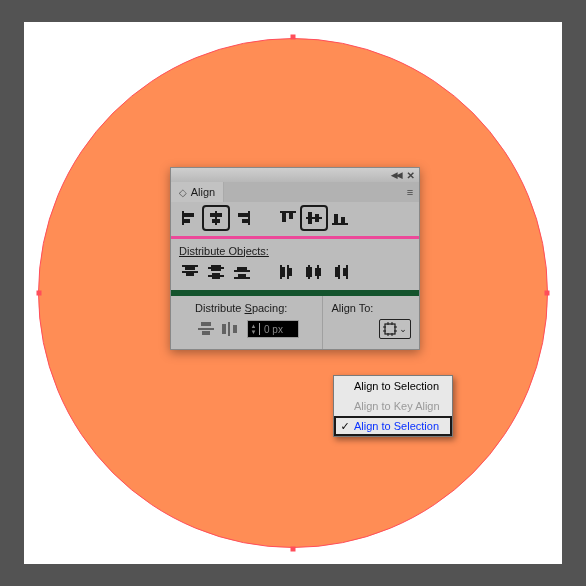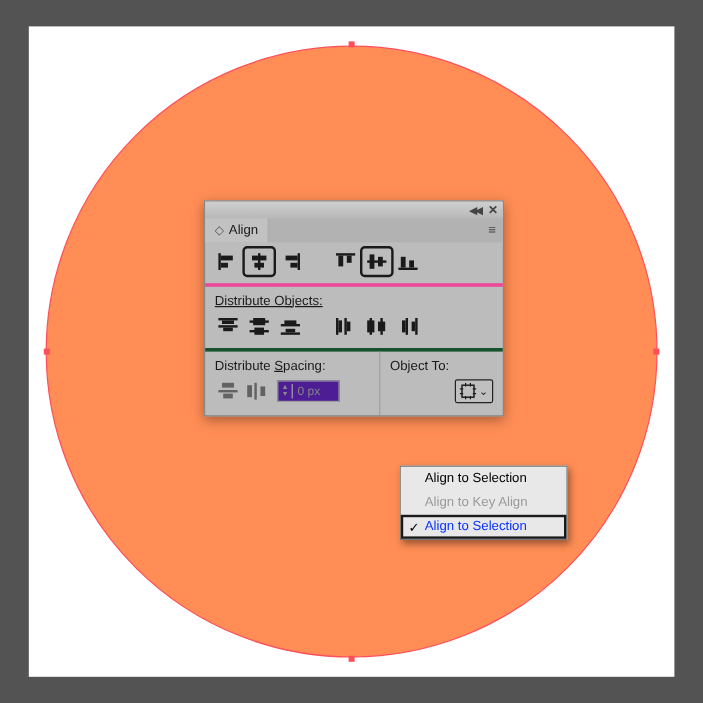--- a/index.html
+++ b/index.html
@@ -126,21 +126,21 @@
   .iconbtn svg { width: 18px; height: 16px; display:block;}
 
   .spacing-row {
     display:flex;
     align-items:center;
     gap:2px;
   }
   .stepper {
     display:flex;
     align-items:center;
-    background:#4c1d95;
+    background:#000000;
     border:1px solid #9a9a9a;
     height:18px;
     width:52px;
     font-size:10px;
     color:#888;
     margin-left:4px;
   }
   .stepper .arrows{
     width:12px;
     display:flex;
@@ -152,21 +152,22 @@
     border-right:1px solid #a5a5a5;
   }
   .stepper .val{
     flex:1;
     text-align:left;
     padding-left:4px;
   }
 
   .lower {
     display:flex;
-    border-top:3px solid #14532d;
+    border-top:6px solid #14532d;
+    padding-left:16px;
   }
   .lower > div { padding:6px 8px 10px; }
   .lower-left { flex: 3; }
   .lower-right { flex: 2; border-left:1px solid #a0a0a0; }
   .alignto-btn {
     display:flex;
     align-items:center;
     justify-content:center;
     gap:2px;
     width:32px; height:20px;
@@ -176,22 +177,22 @@
     margin-top:2px;
     margin-left:auto;
   }
   .alignto-btn svg{width:14px;height:14px;}
   .alignto-btn .chev{font-size:9px;color:#222;}
 
   
   .flyout {
     position: absolute;
     left: 333px;
-    top: 388px;
-    width: 140px;
+    top: 375px;
+    width: 120px;
     background: #e8e8e8;
     border: 1px solid #7a7a7a;
     box-shadow: 2px 3px 6px rgba(0,0,0,.4);
     font-size: 11px;
   }
   .flyout-item {
     display:flex;
     align-items:center;
     height:20px;
     padding: 0 4px 0 4px;
@@ -372,21 +373,21 @@
         <div class="stepper">
           <div class="arrows">
               <span>▲</span>
               <span>▼</span>
             </div>
           <div class="val">0 px</div>
         </div>
       </div>
     </div>
     <div class="lower-right">
-      <div class="section-label">Object To:</div>
+      <div class="section-label">Align To:</div>
       <div class="alignto-btn">
         <svg viewBox="0 0 14 14">
           <rect x="2" y="2" width="10" height="10" fill="none" stroke="#1a1a1a" stroke-width="1.2"></rect>
           <line x1="5" y1="0" x2="5" y2="3" stroke="#1a1a1a"></line>
             <line x1="9" y1="0" x2="9" y2="3" stroke="#1a1a1a"></line>
           <line x1="5" y1="11" x2="5" y2="14" stroke="#1a1a1a"></line>
             <line x1="9" y1="11" x2="9" y2="14" stroke="#1a1a1a"></line>
           <line x1="0" y1="5" x2="3" y2="5" stroke="#1a1a1a"></line>
             <line x1="0" y1="9" x2="3" y2="9" stroke="#1a1a1a"></line>
           <line x1="11" y1="5" x2="14" y2="5" stroke="#1a1a1a"></line>

